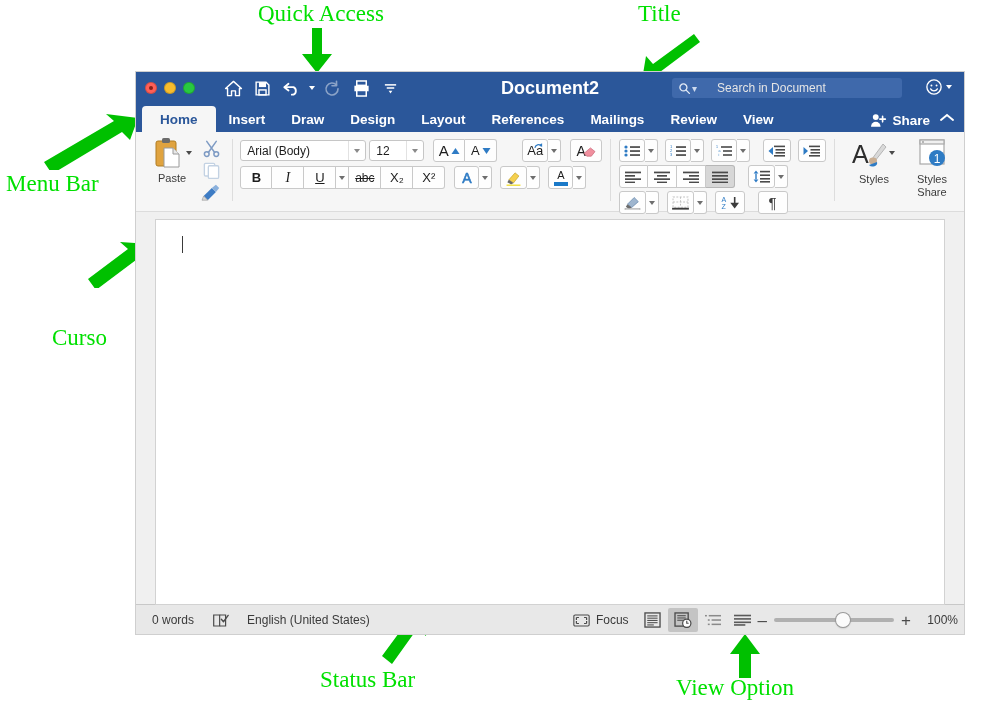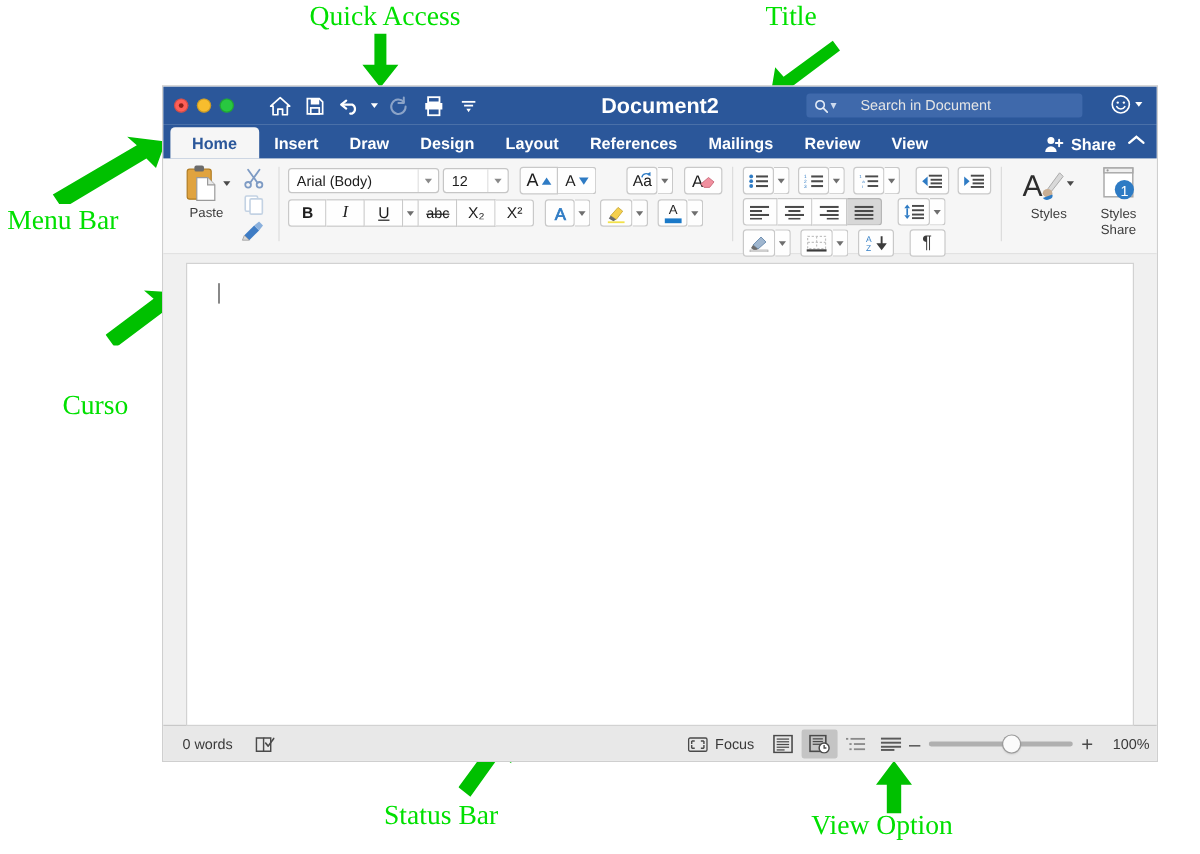--- a/index.html
+++ b/index.html
@@ -594,20 +594,21 @@
 
   <div class="statusbar">
     <div class="sb-item" style="padding-left:16px;">0 words</div>
     <div class="sb-item">
       <svg width="17" height="15" viewBox="0 0 20 17">
         <path d="M2 2 h7 v13 h-7 Z" fill="none" stroke="#4a4a4a" stroke-width="1.4"></path>
         <path d="M9 2 h7 v13 h-7" fill="none" stroke="#4a4a4a" stroke-width="1.4"></path>
         <path d="M11 7 L13.5 10 L19 2.5" fill="none" stroke="#4a4a4a" stroke-width="1.6" stroke-linecap="round" stroke-linejoin="round"></path>
       </svg>
     </div>
+    <div class="sb-item">English (United States)</div>
     <div class="sb-spacer"></div>
     <div class="sb-item">
       <svg width="17" height="13" viewBox="0 0 20 15">
         <rect x="1" y="1" width="18" height="13" rx="1.5" fill="none" stroke="#4a4a4a" stroke-width="1.3"></rect>
         <path d="M4 4 h3 M4 4 v3 M16 4 h-3 M16 4 v3 M4 11 h3 M4 11 v-3 M16 11 h-3 M16 11 v-3" stroke="#4a4a4a" stroke-width="1.4" fill="none"></path>
       </svg>
       <span>Focus</span>
     </div>
     <div class="vbtn">
       <svg width="17" height="16" viewBox="0 0 18 17">

